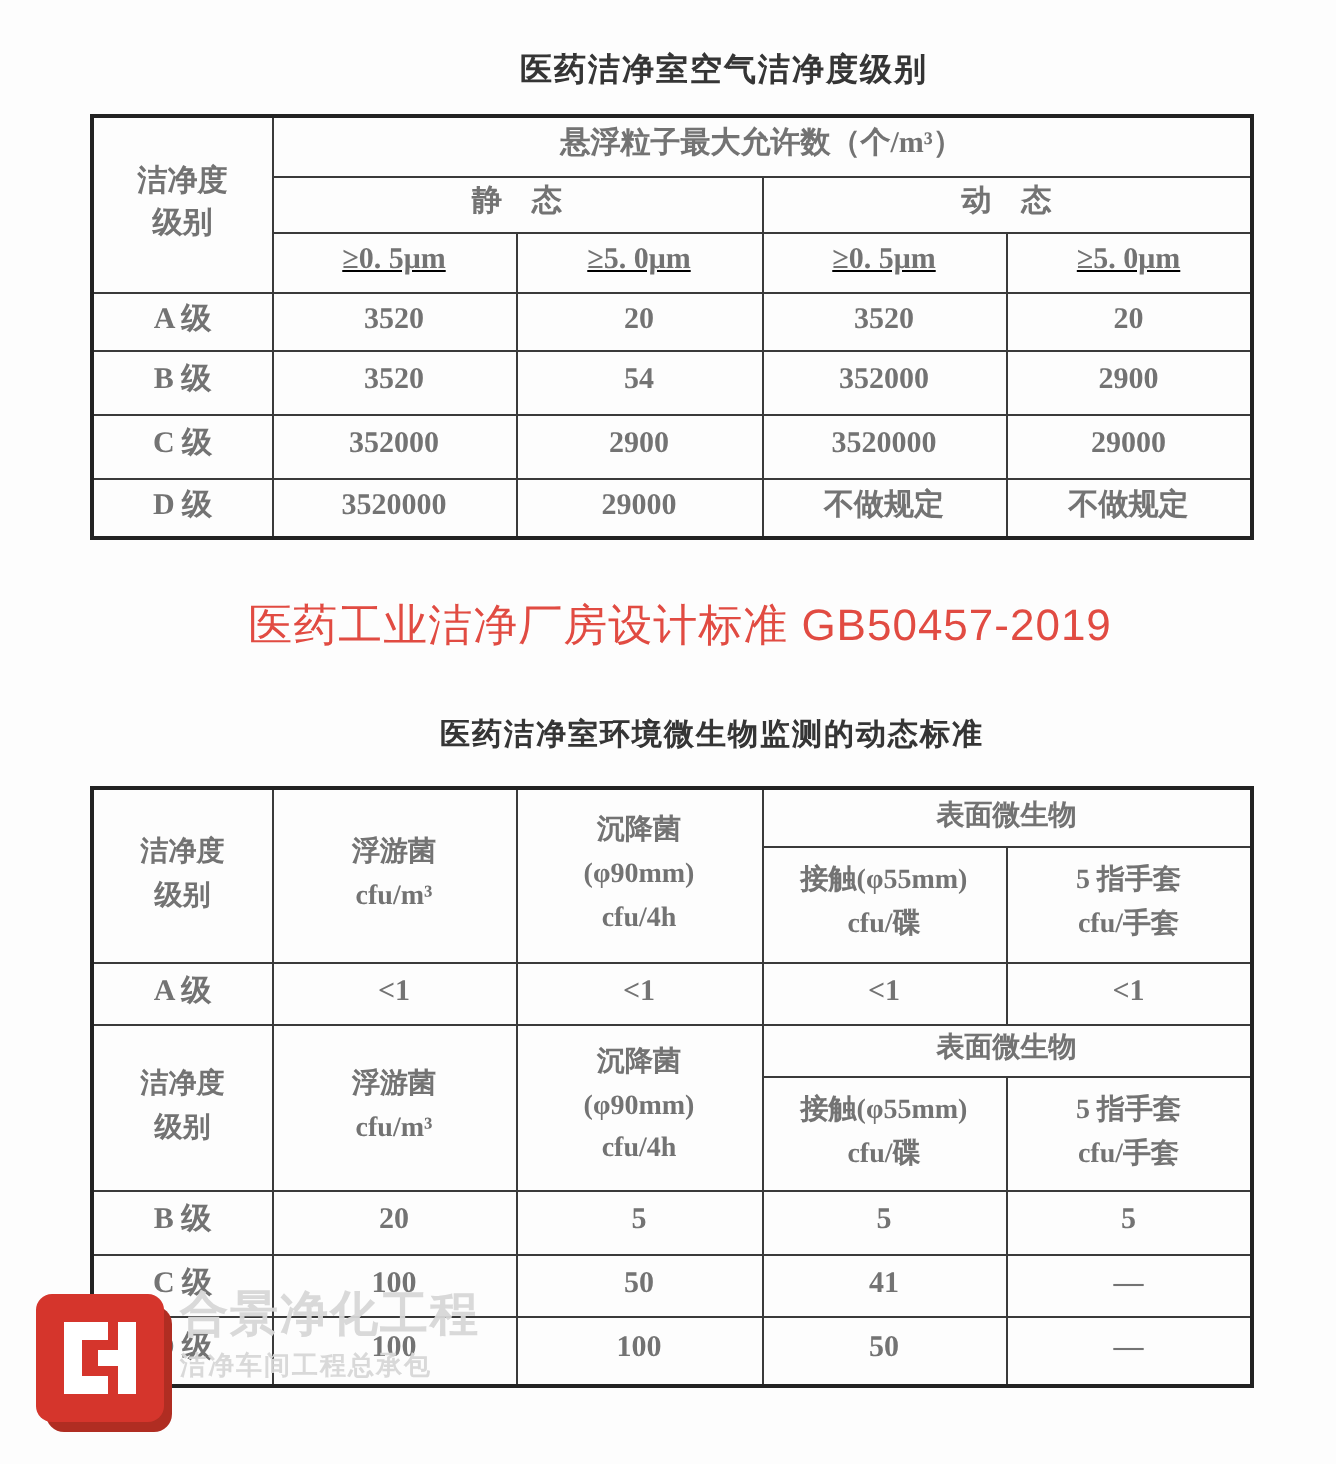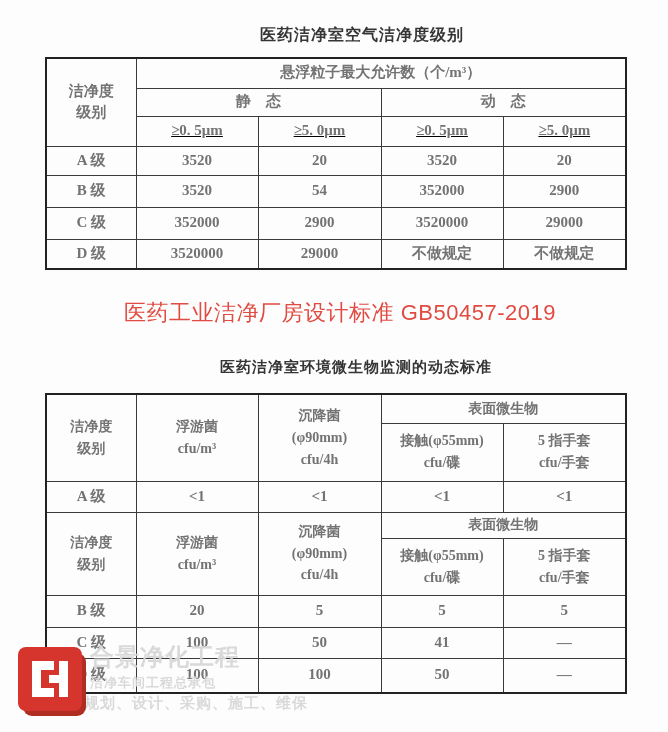--- a/index.html
+++ b/index.html
@@ -187,15 +187,14 @@
   <svg id="logo" viewBox="0 0 70 70">
     <rect x="5" y="6" width="63" height="63" rx="9" fill="#b02d22"></rect>
     <rect x="0" y="0" width="64" height="64" rx="8" fill="#d5352c"></rect>
     <path d="M14 14 h22 v9 h-13 v18 h13 v9 h-22 z" fill="#ffffff"></path>
     <rect x="41" y="14" width="9" height="36" fill="#ffffff"></rect>
     <rect x="31" y="28" width="10" height="8" fill="#ffffff"></rect>
   </svg>
 
   <div class="wm" id="wm-tagline">洁净车间工程总承包</div>
   <div class="wm" id="wm-brand">合景净化工程</div>
-  <div class="wm" id="wm-services">规划、设计、采购、施工、维保</div>
 
 </div>
 
 </body></html>

